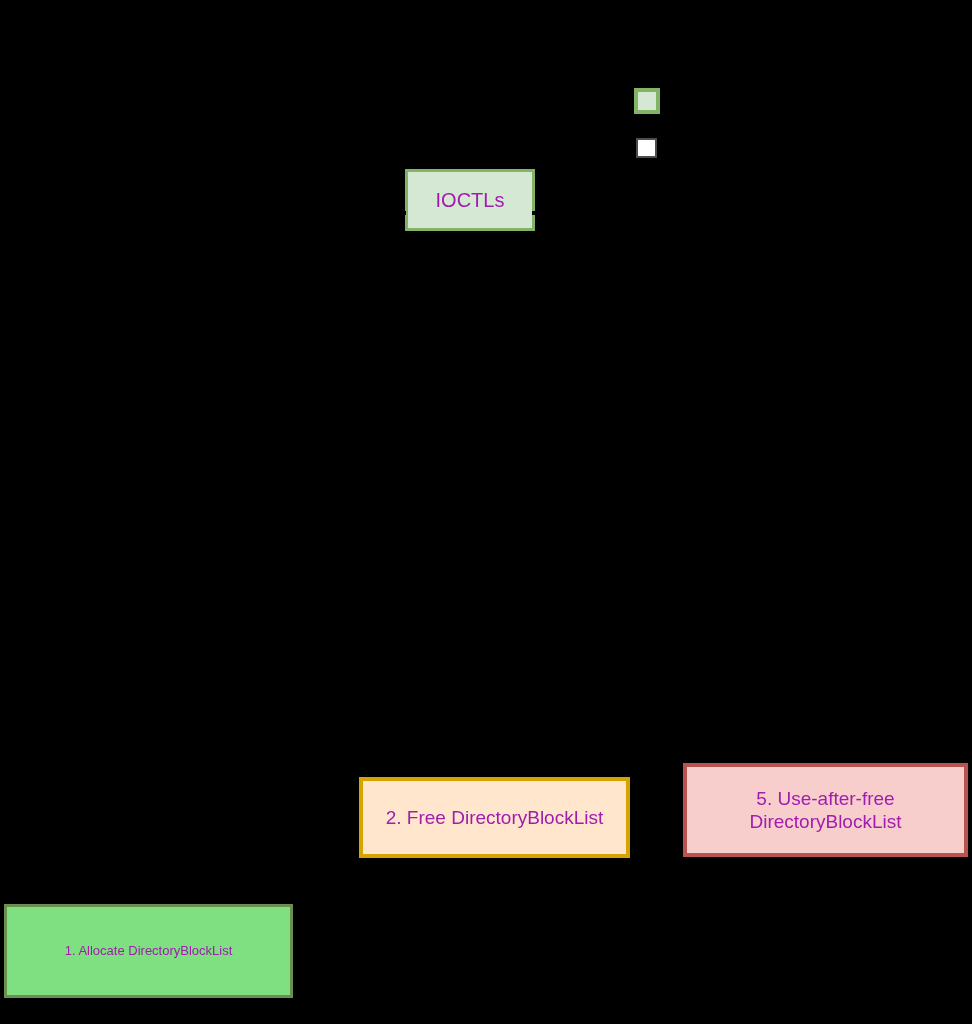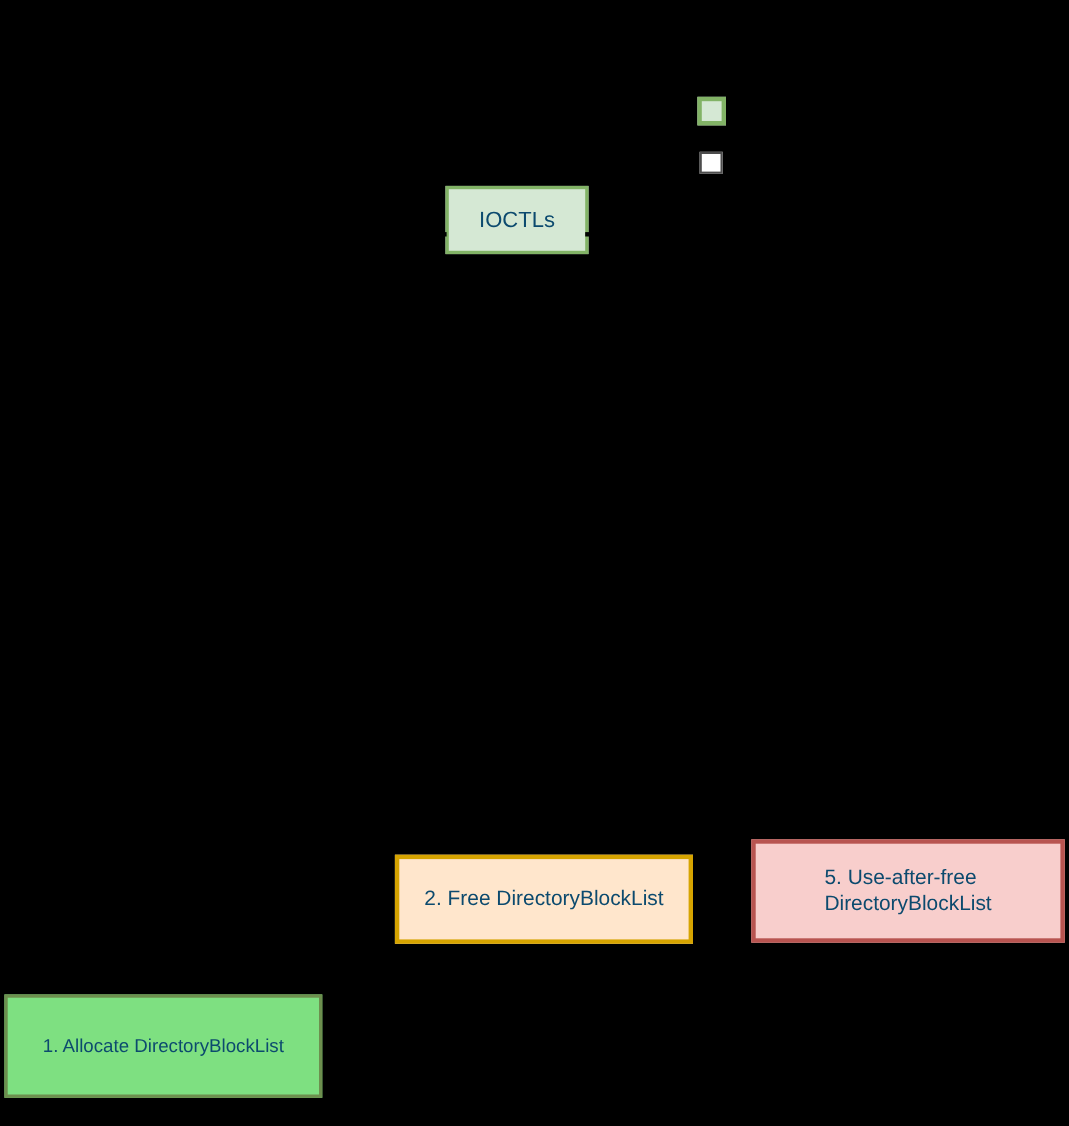--- a/index.html
+++ b/index.html
@@ -25,21 +25,22 @@
     height: 1024px;
     background: #000000;
   }
 
   .node {
     position: absolute;
     box-sizing: border-box;
     display: flex;
     align-items: center;
     justify-content: center;
-    color: #0c4a6e;
+    text-align: center;
+    color: #a21caf;
     line-height: 1.22;
     white-space: pre-line;
   }
 
   
   .node-ioctls {
     left: 405px;
     top: 169px;
     width: 130px;
     height: 62px;
@@ -49,21 +50,21 @@
   }
 
   
   .node-alloc {
     left: 4px;
     top: 904px;
     width: 289px;
     height: 94px;
     background: #7ee081;
     border: 3px solid #6d8f4e;
-    font-size: 17px;
+    font-size: 13px;
   }
 
   
   .node-free {
     left: 359px;
     top: 777px;
     width: 271px;
     height: 81px;
     background: #ffe6cc;
     border: 4px solid #d6a400;

